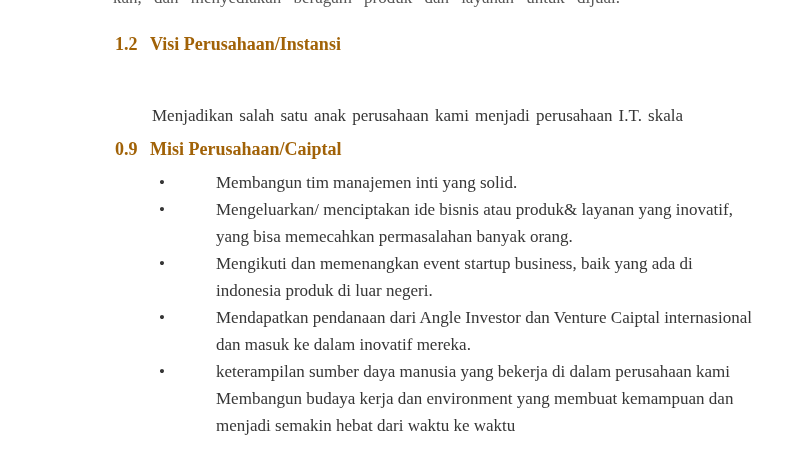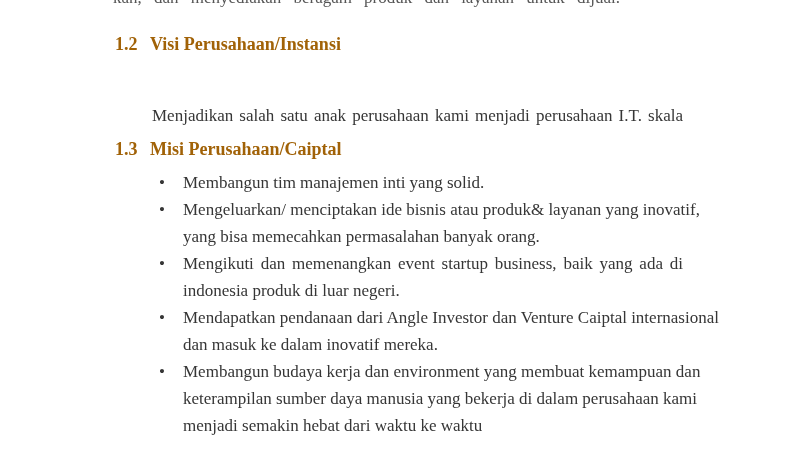--- a/index.html
+++ b/index.html
@@ -37,21 +37,21 @@
   .line { white-space: nowrap; }
   .stretch { text-align: justify; text-align-last: justify; }
   .indent { text-indent: 37px; }
 
   .list {
     position: absolute; left: 115px; width: 568px; top: 169px;
     font-size: 17px; color: #363636;
   }
   .list .line { line-height: 27px; }
   .bullet-item { position: relative; }
-  .bullet-item .btext { margin-left: 68px; }
+  .bullet-item .btext { margin-left: 101px; }
   .bullet-item .dot {
     position: absolute; left: 44px; top: 0;
     line-height: 27px; color: #363636;
   }
 </style>
 </head>
 <body>
 
 <div class="page">
 
@@ -59,21 +59,21 @@
 
   <div class="heading" id="h12">
     <span class="num">1.2</span><span>Visi Perusahaan/Instansi</span>
   </div>
 
   <div class="para">
     <div class="line stretch indent">Menjadikan salah satu anak perusahaan kami menjadi perusahaan I.T. skala</div>
   </div>
 
   <div class="heading" id="h13">
-    <span class="num">1.3</span><span>Misi Perusahaan/Caiptal</span>
+    <span class="num">0.9</span><span>Misi Perusahaan/Caiptal</span>
   </div>
 
   <div class="list">
 
     <div class="bullet-item">
       <span class="dot">•</span>
       <div class="btext">
         <div class="line">Membangun tim manajemen inti yang solid.</div>
       </div>
     </div>
@@ -98,20 +98,20 @@
       <span class="dot">•</span>
       <div class="btext">
         <div class="line stretch">Mendapatkan pendanaan dari Angle Investor dan Venture Caiptal internasional</div>
         <div class="line">dan masuk ke dalam inovatif mereka.</div>
       </div>
     </div>
 
     <div class="bullet-item">
       <span class="dot">•</span>
       <div class="btext">
+        <div class="line stretch">keterampilan sumber daya manusia yang bekerja di dalam perusahaan kami</div>
         <div class="line stretch">Membangun budaya kerja dan environment yang membuat kemampuan dan</div>
-        <div class="line stretch">keterampilan sumber daya manusia yang bekerja di dalam perusahaan kami</div>
         <div class="line">menjadi semakin hebat dari waktu ke waktu</div>
       </div>
     </div>
 
   </div>
 </div>
 
 </body></html>

